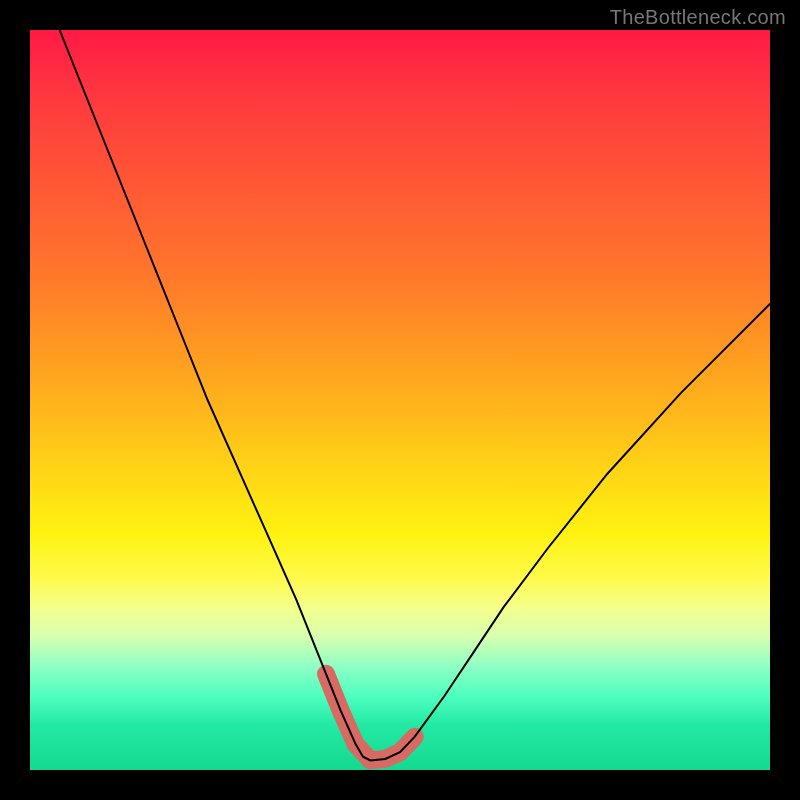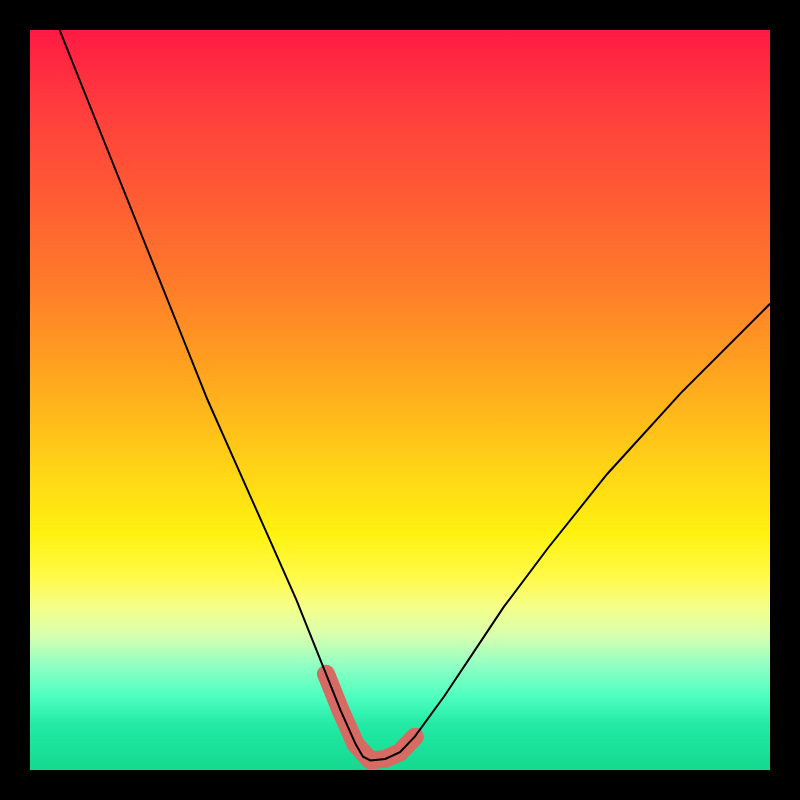--- a/index.html
+++ b/index.html
@@ -67,20 +67,21 @@
     stroke-width: 18;
     stroke-linecap: round;
     stroke-linejoin: round;
   }
 </style>
 </head>
 <body>
 
 <div class="frame">
 
+  <div class="watermark">TheBottleneck.com</div>
 
   <div class="plot-area">
     <svg viewBox="0 0 740 740" preserveAspectRatio="none">
       <path id="marker-path" class="marker" d="M296.0 643.8 L310.8 680.8 L325.6 714.1 L340.4 730.4 L355.2 728.9 L370.0 722.2 L384.8 706.7 "></path>
       <path id="curve-path" class="curve" d="M29.6 0.0 L59.2 74.0 L88.8 148.0 L118.4 222.0 L148.0 296.0 L177.6 370.0 L207.2 436.6 L236.8 503.2 L266.4 569.8 L296.0 643.8 L310.8 680.8 L325.6 714.1 L333.0 726.7 L340.4 730.4 L355.2 728.9 L370.0 722.2 L384.8 706.7 L414.4 666.0 L444.0 621.6 L473.6 577.2 L518.0 518.0 L577.2 444.0 L651.2 362.6 L740.0 273.8 "></path>
     </svg>
   </div>
 
 </div>
 

